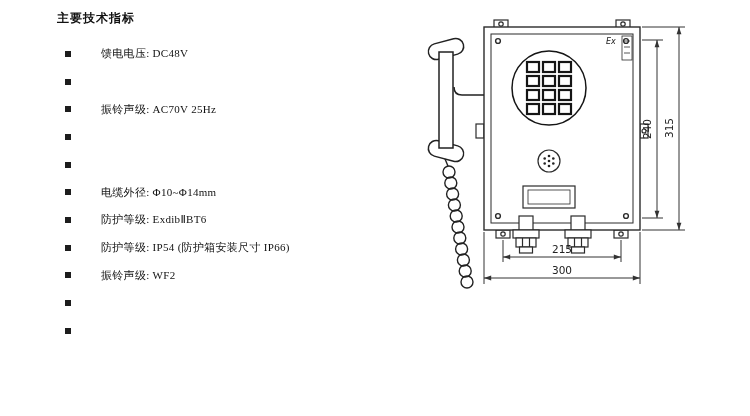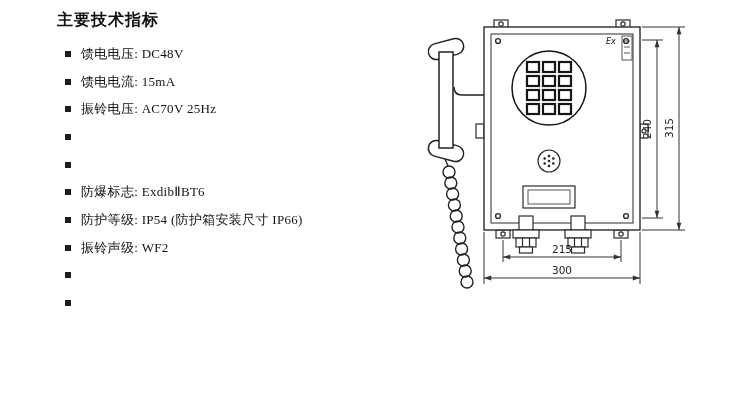--- a/index.html
+++ b/index.html
@@ -1,54 +1,57 @@
 <!DOCTYPE html>
 <html><head>
 <meta charset="utf-8">
 <style>
   html,body{margin:0;padding:0;background:#fff;}
   .page{position:relative;width:750px;height:416px;background:#fff;overflow:hidden;
         font-family:"Liberation Serif",serif;color:#111;}
-  .doc-title{position:absolute;left:57px;top:10px;font-size:16px;font-weight:700;
+  .doc-title{position:absolute;left:57px;top:10px;font-size:12px;font-weight:700;
              font-family:"DejaVu Sans",sans-serif;letter-spacing:1px;}
   .spec-list{position:absolute;left:65px;top:40px;display:flex;flex-direction:column;}
-  .spec-item{display:flex;align-items:center;height:27.7px;font-size:13px;letter-spacing:0.3px;}
+  .spec-item{display:flex;align-items:center;height:27.7px;font-size:11px;letter-spacing:0.3px;gap:20px;}
   .bullet{width:6px;height:6px;background:#1d1d1d;margin-right:10px;flex:0 0 auto;}
   svg text{font-family:"DejaVu Sans",sans-serif;font-size:10.5px;fill:#222;}
   svg .np{font-size:8px;font-style:italic;}
 </style>
 </head>
 <body>
 
 <div class="page">
 
   <div class="doc-title">主要技术指标</div>
 
   <div class="spec-list">
     <div class="spec-item">
         <span class="bullet"></span>
         <span>馈电电压: DC48V</span>
       </div>
     <div class="spec-item">
         <span class="bullet"></span>
-        <span>馈电电流: 15mA</span>
-      </div>
-    <div class="spec-item">
-        <span class="bullet"></span>
-        <span>振铃电压: AC70V 25Hz</span>
-      </div>
-    <div class="spec-item">
-        <span class="bullet"></span>
-      </div>
-    <div class="spec-item">
-        <span class="bullet"></span>
-      </div>
-    <div class="spec-item">
-        <span class="bullet"></span>
-        <span>防爆标志: ExdibⅡBT6</span>
+      </div>
+    <div class="spec-item">
+        <span class="bullet"></span>
+        <span>振铃声级: AC70V 25Hz</span>
+      </div>
+    <div class="spec-item">
+        <span class="bullet"></span>
+      </div>
+    <div class="spec-item">
+        <span class="bullet"></span>
+      </div>
+    <div class="spec-item">
+        <span class="bullet"></span>
+        <span>电缆外径: Φ10~Φ14mm</span>
+      </div>
+    <div class="spec-item">
+        <span class="bullet"></span>
+        <span>防护等级: ExdibⅡBT6</span>
       </div>
     <div class="spec-item">
         <span class="bullet"></span>
         <span>防护等级: IP54 (防护箱安装尺寸 IP66)</span>
       </div>
     <div class="spec-item">
         <span class="bullet"></span>
         <span>振铃声级: WF2</span>
       </div>
     <div class="spec-item">

